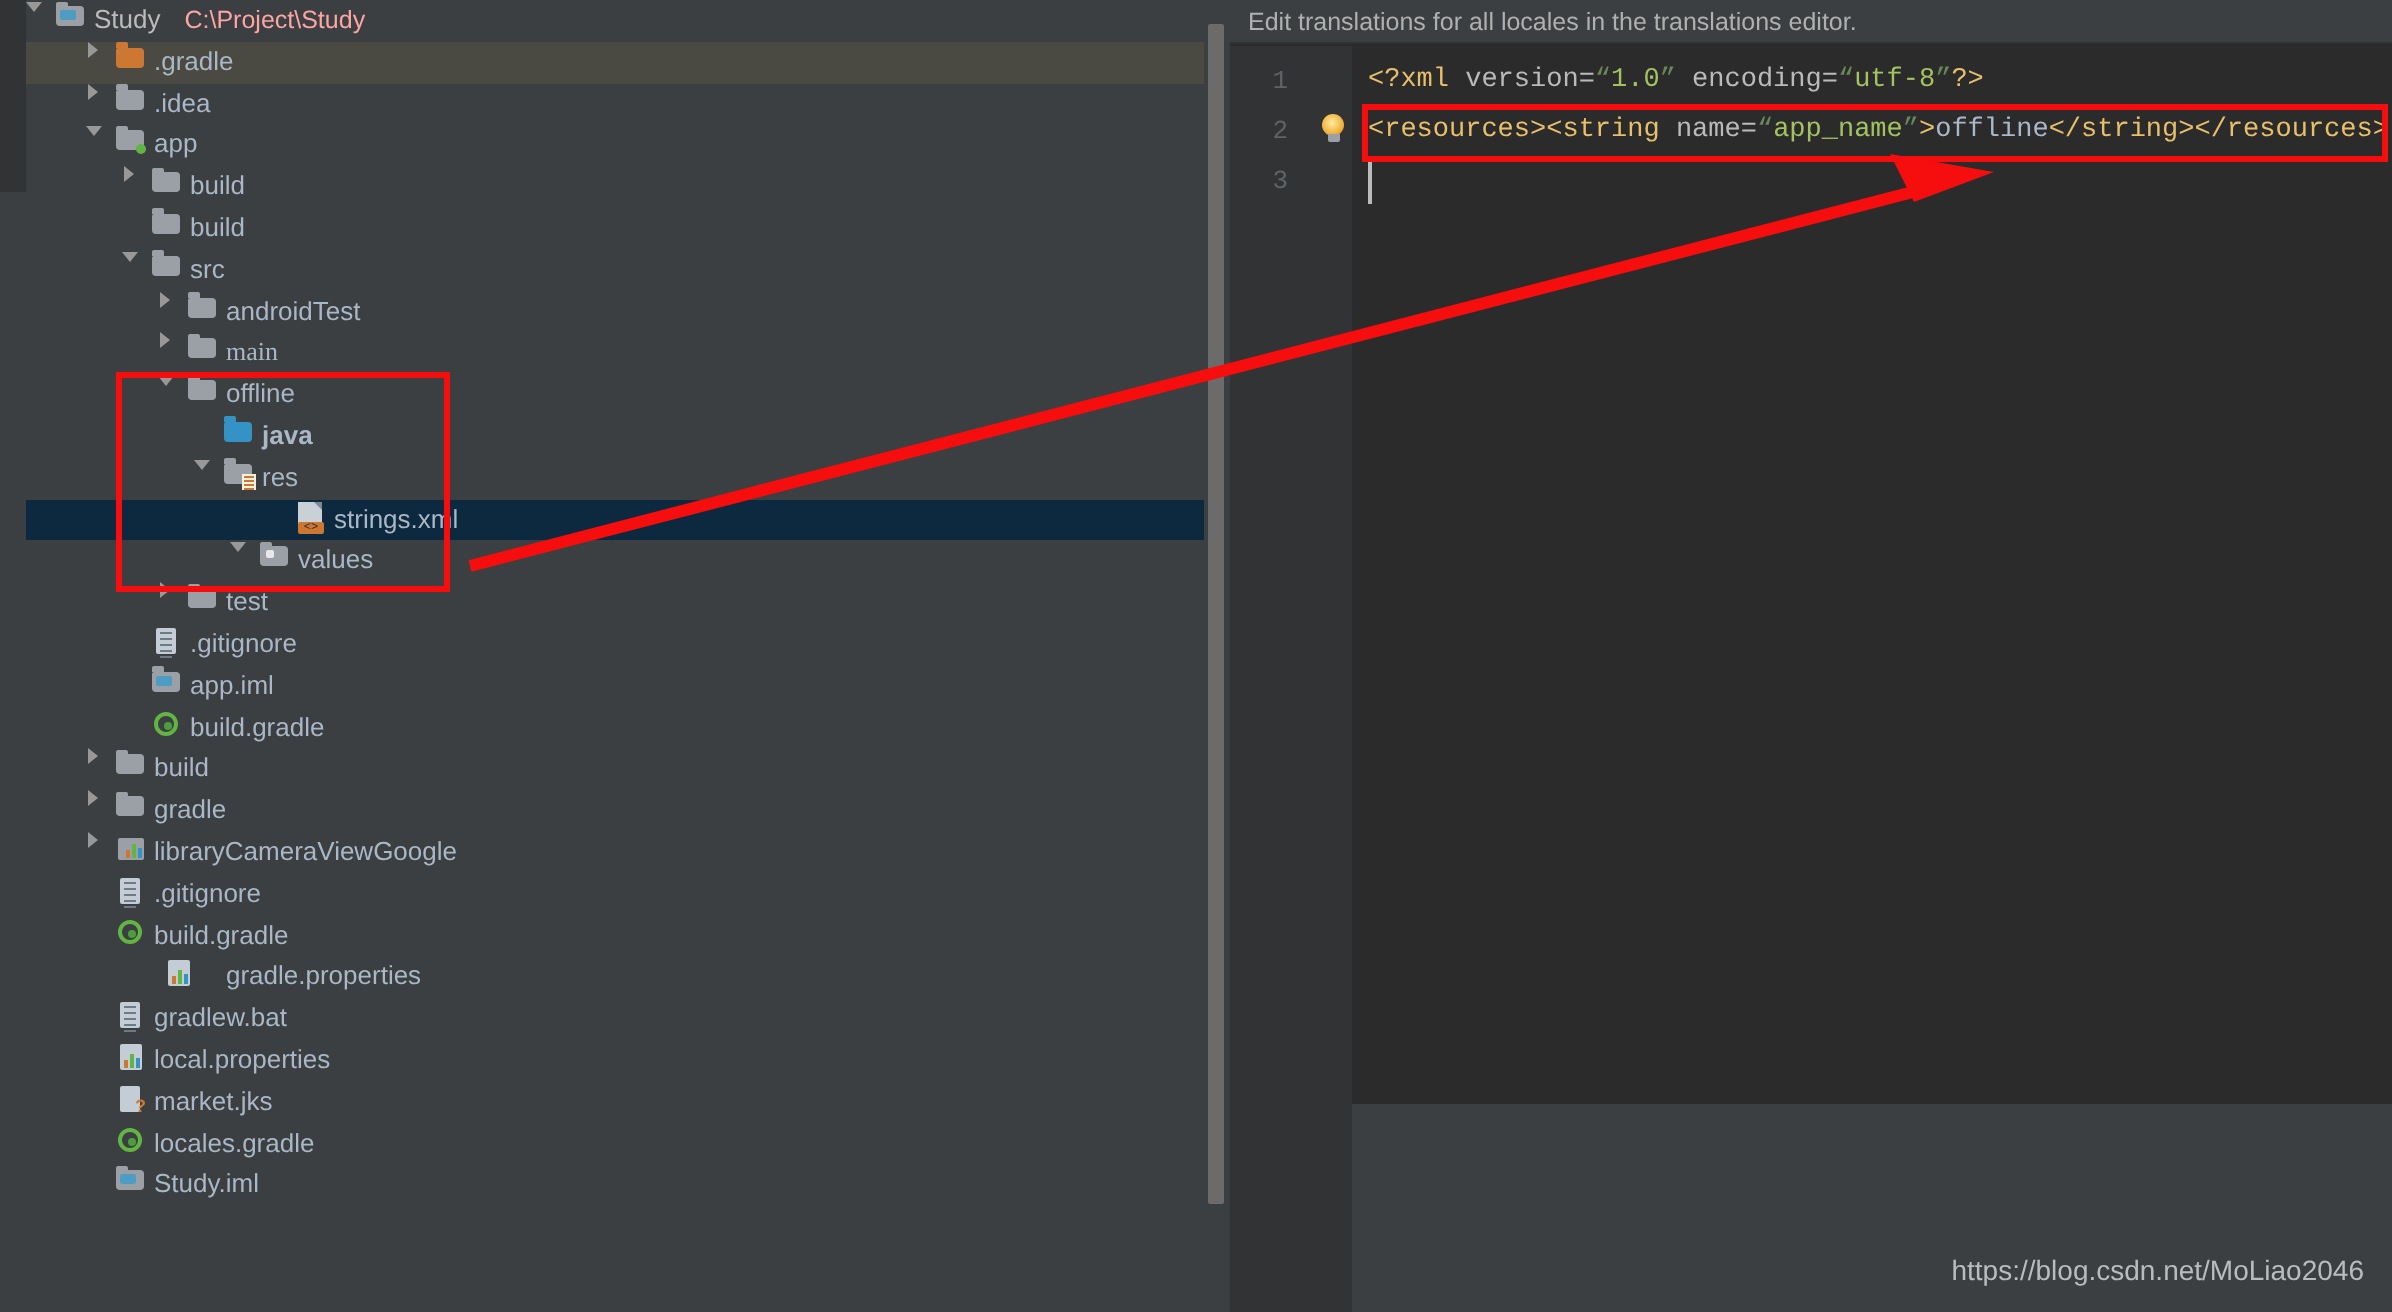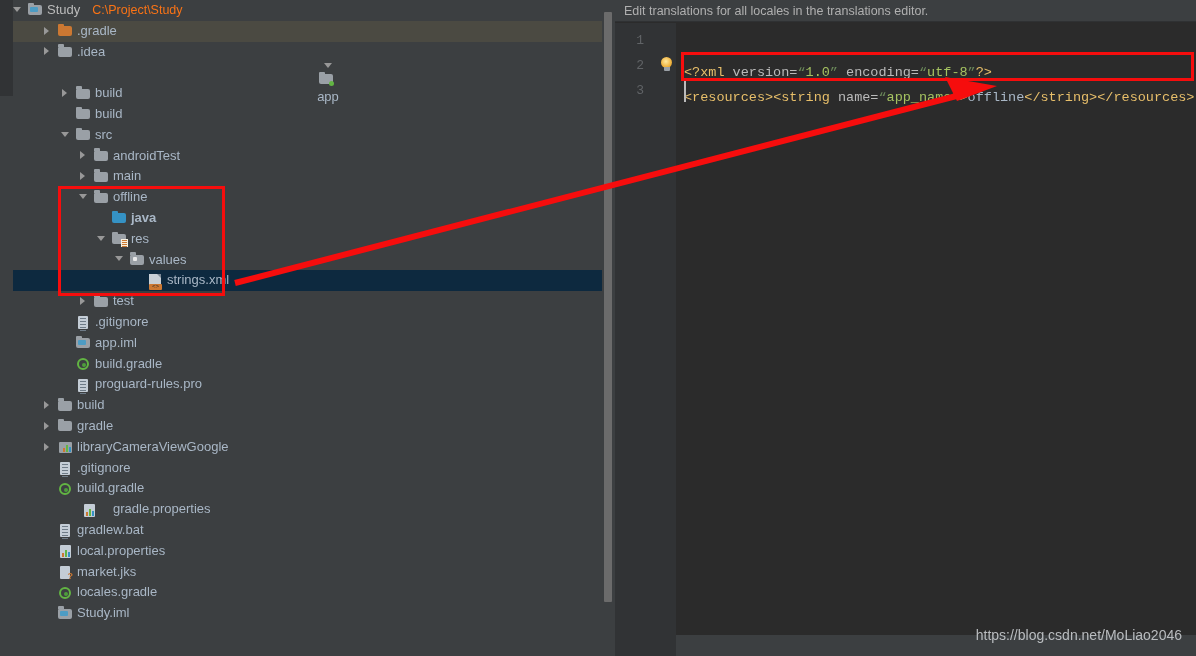--- a/index.html
+++ b/index.html
@@ -20,41 +20,41 @@
   }
 
   
   #tree-panel{
     position:absolute;left:13px;top:0;width:600px;height:656px;
     background:#3c3f41;overflow:hidden;
   }
   .tree-row{
     position:relative;height:20.8px;line-height:20.8px;
     white-space:nowrap;font-size:13px;color:#a9b7c6;
-    display:flex;align-items:center;
+    display:flex;
   }
   .tree-row.root{color:#bbbbbb;}
   .tree-row.hovered{background:#4b4a42;}
   .tree-row.selected{background:#0d293f;}
   .arrow{
     width:9px;height:9px;flex:0 0 auto;position:relative;
   }
   .arrow.right::before{
     content:"";position:absolute;left:1px;top:0px;
     border-left:5px solid #989898;border-top:4.5px solid transparent;
     border-bottom:4.5px solid transparent;
   }
   .arrow.down::before{
     content:"";position:absolute;left:0px;top:1px;
     border-top:5px solid #989898;border-left:4.5px solid transparent;
     border-right:4.5px solid transparent;
   }
   .ico{flex:0 0 auto;width:16px;height:16px;position:relative;margin-right:4px;}
   .lbl{flex:0 0 auto;}
-  .path{color:#f97316;margin-left:12px;font-size:12.5px;}
+  .path{color:#fca5a5;margin-left:12px;font-size:12.5px;}
 
   
   .fold{position:absolute;left:1px;top:3px;width:14px;height:10px;border-radius:1px 2px 2px 2px;}
   .fold::before{content:"";position:absolute;left:0;top:-2.5px;width:6px;height:3px;border-radius:1px 1px 0 0;background:inherit;}
   .f-grey .fold{background:#9aa0a6;}
   .f-orange .fold{background:#cc7832;}
   .f-blue .fold{background:#3592c4;}
   
   .badge-dot{position:absolute;right:0px;bottom:1px;width:5px;height:5px;border-radius:50%;background:#62b543;}
   
@@ -97,21 +97,21 @@
   
   #tree-scrollbar{
     position:absolute;right:0px;top:0;width:11px;height:656px;background:#3c3f41;
   }
   #tree-scroll-thumb{
     position:absolute;left:2px;top:12px;width:8px;height:590px;background:#6b6b6b;border-radius:1px;
   }
 
   
   #editor-panel{
-    position:absolute;left:615px;top:0;width:581px;height:635px;background:#2b2b2b;
+    position:absolute;left:615px;top:0;width:581px;height:552px;background:#2b2b2b;
   }
   #editor-notice{
     position:absolute;left:0;top:0;width:581px;height:22px;line-height:22px;
     background:#3c3f41;color:#b0b0b0;font-size:12.5px;padding-left:9px;
     box-sizing:border-box;border-bottom:1px solid #2f3133;
   }
   #gutter{
     position:absolute;left:0;top:23px;width:61px;height:633px;background:#313335;
   }
   .lineno{
@@ -122,21 +122,21 @@
     position:absolute;left:45px;top:57px;width:14px;height:16px;
   }
   #lightbulb .glow{position:absolute;left:1px;top:0px;width:11px;height:11px;border-radius:50%;
     background:radial-gradient(circle at 45% 40%,#ffe9a0 0%,#f0b23c 60%,#c0841c 100%);}
   #lightbulb .base{position:absolute;left:3.5px;top:10px;width:6px;height:4px;background:#9aa0a6;border-radius:0 0 1px 1px;}
   #code-area{
     position:absolute;left:61px;top:23px;right:0;height:633px;
     font-family:"Liberation Mono",monospace;font-size:13.5px;
   }
   .code-line{
-    position:absolute;left:8px;height:25px;line-height:25px;white-space:pre;margin-top:32px;
+    position:absolute;left:8px;height:25px;line-height:25px;white-space:pre;
   }
   .tk-tag{color:#e8bf6a;}
   .tk-attr{color:#bababa;}
   .tk-str{color:#a5c261;}
   .tk-quote{color:#6a8759;}
   .tk-text{color:#a9b7c6;}
   #caret{
     position:absolute;left:69px;top:80px;width:2px;height:22px;background:#bbbbbb;
   }
 
@@ -177,21 +177,21 @@
         <span class="lbl">.gradle</span>
       </div>
       <div class="tree-row" style="padding-left:30px;">
         <span class="arrow right"></span>
         <span style="width:5px;flex:0 0 auto;"></span>
         <span class="ico f-grey">
           <span class="fold"></span>
         </span>
         <span class="lbl">.idea</span>
       </div>
-      <div class="tree-row" style="padding-left:30px;flex-direction:column;">
+      <div class="tree-row" style="padding-left:30px;">
         <span class="arrow down"></span>
         <span style="width:5px;flex:0 0 auto;"></span>
         <span class="ico f-grey">
           <span class="fold"></span>
           <span class="badge-dot"></span>
         </span>
         <span class="lbl">app</span>
       </div>
       <div class="tree-row" style="padding-left:48px;">
         <span class="arrow right"></span>
@@ -218,29 +218,29 @@
         <span class="lbl">src</span>
       </div>
       <div class="tree-row" style="padding-left:66px;">
         <span class="arrow right"></span>
         <span style="width:5px;flex:0 0 auto;"></span>
         <span class="ico f-grey">
           <span class="fold"></span>
         </span>
         <span class="lbl">androidTest</span>
       </div>
+      <div class="tree-row" style="padding-left:66px;font-family:Liberation Serif, serif;">
+        <span class="arrow right"></span>
+        <span style="width:5px;flex:0 0 auto;"></span>
+        <span class="ico f-grey">
+          <span class="fold"></span>
+        </span>
+        <span class="lbl">main</span>
+      </div>
       <div class="tree-row" style="padding-left:66px;">
-        <span class="arrow right"></span>
-        <span style="width:5px;flex:0 0 auto;"></span>
-        <span class="ico f-grey">
-          <span class="fold"></span>
-        </span>
-        <span class="lbl">main</span>
-      </div>
-      <div class="tree-row" style="padding-left:66px;">
         <span class="arrow down"></span>
         <span style="width:5px;flex:0 0 auto;"></span>
         <span class="ico f-grey">
           <span class="fold"></span>
         </span>
         <span class="lbl">offline</span>
       </div>
       <div class="tree-row" style="padding-left:84px;font-weight:bold;">
         <span class="arrow"></span>
         <span style="width:5px;flex:0 0 auto;"></span>
@@ -255,40 +255,40 @@
         <span class="ico f-grey">
           <span class="fold"></span>
           <span class="badge-lines">
             <i></i>
             <i></i>
             <i></i>
             <i></i>
           </span>
         </span>
         <span class="lbl">res</span>
-      </div>
-      <div class="tree-row" style="padding-left:102px;">
-        <span class="arrow down"></span>
-        <span style="width:5px;flex:0 0 auto;"></span>
-        <span class="ico f-grey">
-          <span class="fold"></span>
-          <span class="badge-sq"></span>
-        </span>
-        <span class="lbl">values</span>
       </div>
       <div class="tree-row selected" style="padding-left:120px;">
         <span class="arrow"></span>
         <span style="width:5px;flex:0 0 auto;"></span>
         <span class="ico">
           <span class="xmlf">
             <i>&lt;&gt;</i>
           </span>
         </span>
         <span class="lbl">strings.xml</span>
       </div>
+      <div class="tree-row" style="padding-left:102px;">
+        <span class="arrow down"></span>
+        <span style="width:5px;flex:0 0 auto;"></span>
+        <span class="ico f-grey">
+          <span class="fold"></span>
+          <span class="badge-sq"></span>
+        </span>
+        <span class="lbl">values</span>
+      </div>
       <div class="tree-row" style="padding-left:66px;">
         <span class="arrow right"></span>
         <span style="width:5px;flex:0 0 auto;"></span>
         <span class="ico f-grey">
           <span class="fold"></span>
         </span>
         <span class="lbl">test</span>
       </div>
       <div class="tree-row" style="padding-left:48px;">
         <span class="arrow"></span>
@@ -312,34 +312,20 @@
         </span>
         <span class="lbl">app.iml</span>
       </div>
       <div class="tree-row" style="padding-left:48px;">
         <span class="arrow"></span>
         <span style="width:5px;flex:0 0 auto;"></span>
         <span class="ico">
           <span class="circ"></span>
         </span>
         <span class="lbl">build.gradle</span>
-      </div>
-      <div class="tree-row" style="padding-left:48px;">
-        <span class="arrow"></span>
-        <span style="width:5px;flex:0 0 auto;"></span>
-        <span class="ico">
-          <span class="file">
-            <i></i>
-            <i></i>
-            <i></i>
-            <i></i>
-            <i></i>
-          </span>
-        </span>
-        <span class="lbl">proguard-rules.pro</span>
       </div>
       <div class="tree-row" style="padding-left:30px;">
         <span class="arrow right"></span>
         <span style="width:5px;flex:0 0 auto;"></span>
         <span class="ico f-grey">
           <span class="fold"></span>
         </span>
         <span class="lbl">build</span>
       </div>
       <div class="tree-row" style="padding-left:30px;">

